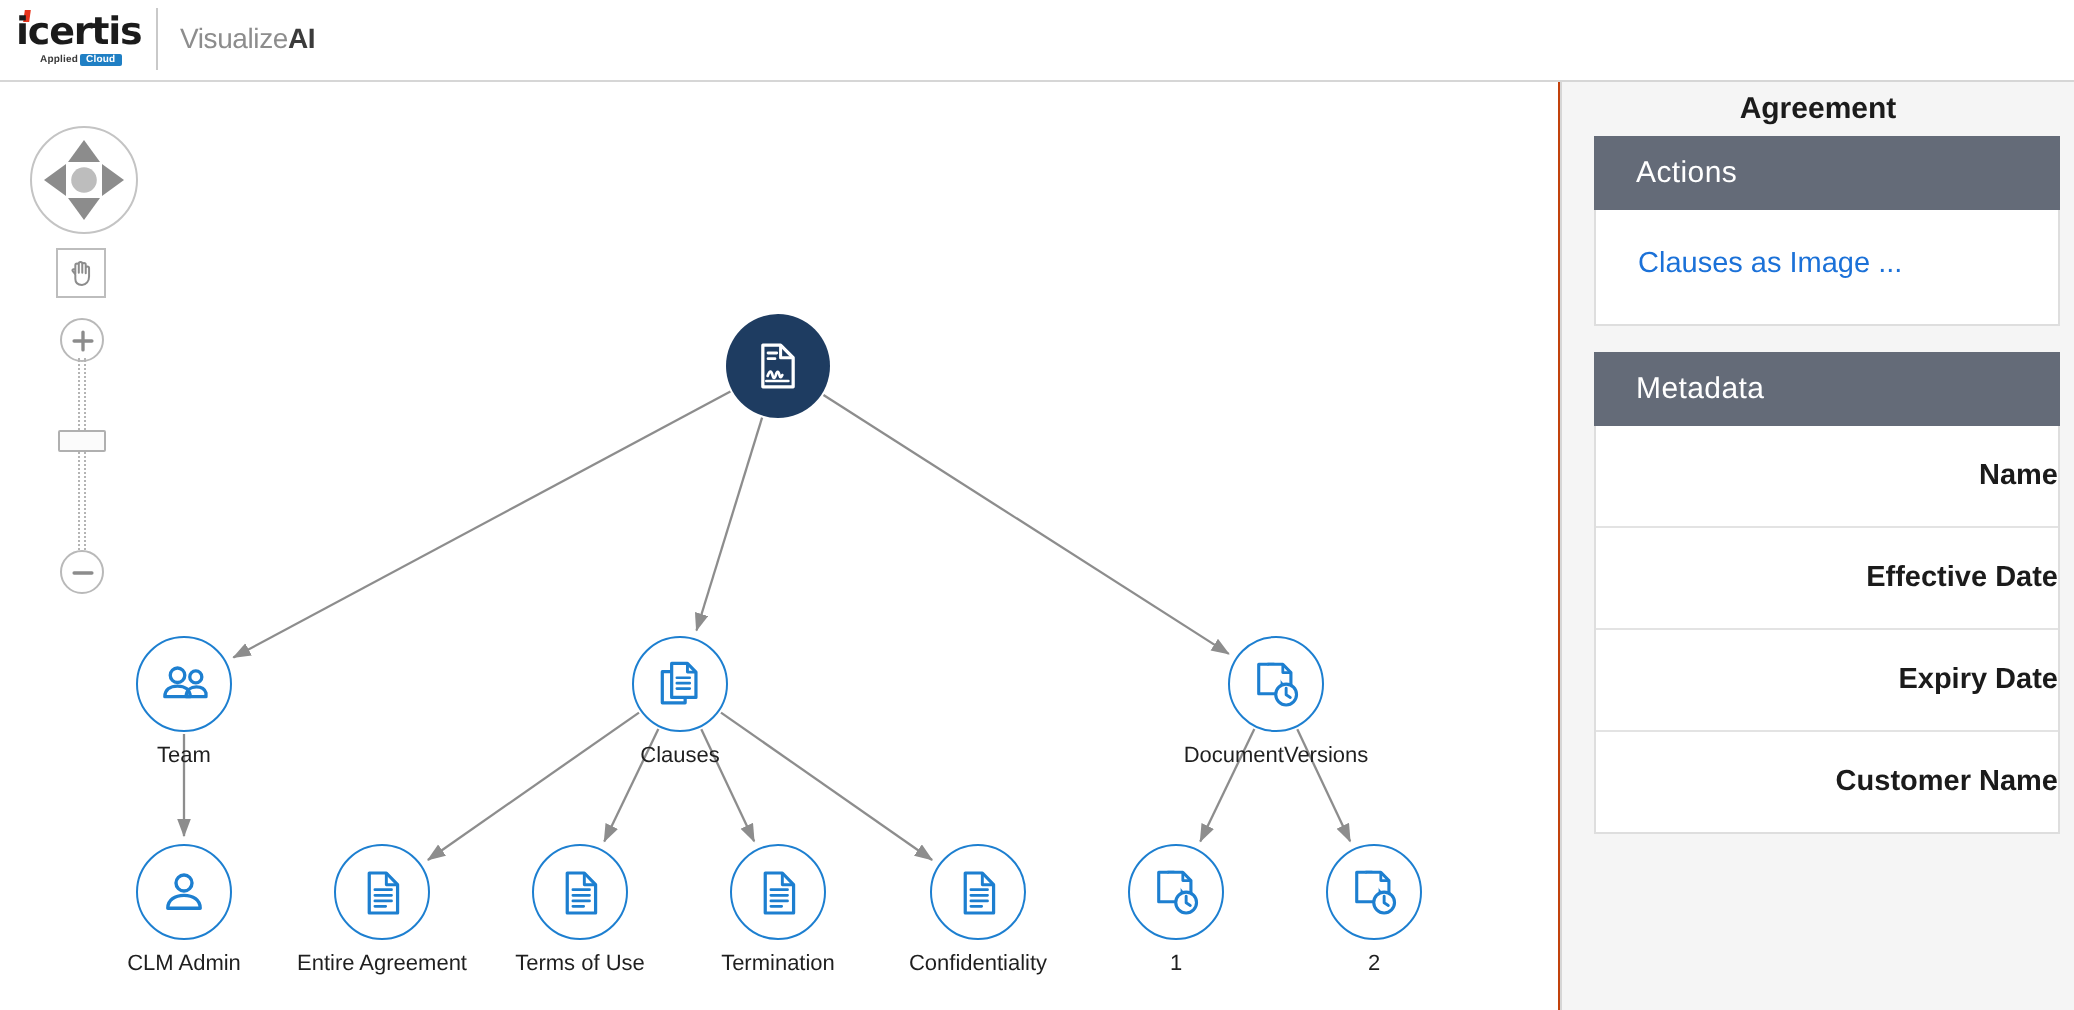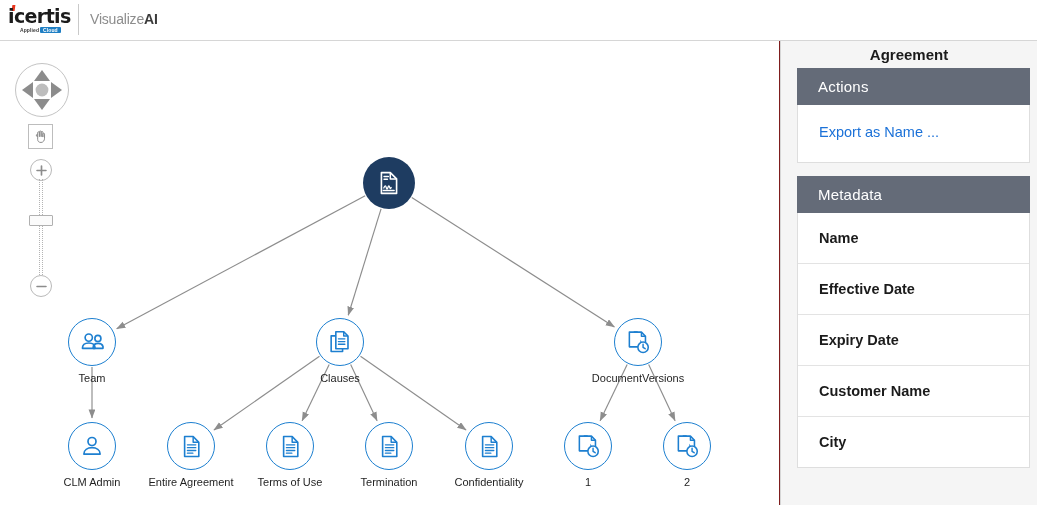--- a/index.html
+++ b/index.html
@@ -4,21 +4,21 @@
 <style>
   * { box-sizing: border-box; }
   html, body {
     margin: 0; padding: 0;
     width: 1037px; height: 505px;
     overflow: hidden;
     background: #ffffff;
     font-family: "Liberation Sans", sans-serif;
   }
 
-  #app { position: relative; width: 841px; height: 505px; background:#7f1d1d; }
+  #app { position: relative; width: 841px; height: 505px; background:#c2410c; }
 
   
   #header {
     position: absolute; left:0; top:0; width:1037px; height:41px;
     background:#ffffff; border-bottom:1px solid #d6d6d6;
   }
   #logo-block {
     position:absolute; left:8px; top:3px; width:64px; height:34px;
   }
   #logo-word {
@@ -125,20 +125,21 @@
   }
   .card-body { padding:14px 0 16px 0; }
   .action-link {
     display:block; color:#1b71d8; font-size:14.5px;
     padding:2px 0 3px 21px; text-decoration:none; line-height:22px;
   }
   .meta-row {
     font-size:14.5px; color:#1b1b1b; font-weight:bold;
     padding:15px 0 15px 21px; border-bottom:1px solid #e3e3e3;
     line-height:20px;
+    text-align:right;
   }
   .meta-row:last-child { border-bottom:none; }
 </style>
 </head>
 <body>
 
 <div id="app">
 
   <div id="header">
     <div id="logo-block">
@@ -324,29 +325,28 @@
       </div>
     </div>
   </div>
 
   <div id="rightpanel">
     <div id="panel-title">Agreement</div>
 
     <div class="card">
       <div class="card-header">Actions</div>
       <div class="card-body" id="actions-body">
-          <a class="action-link" href="#">Export as Name ...</a>
+          <a class="action-link" href="#">Clauses as Image ...</a>
         </div>
     </div>
 
     <div class="card">
       <div class="card-header">Metadata</div>
       <div id="metadata-body">
           <div class="meta-row">Name</div>
           <div class="meta-row">Effective Date</div>
           <div class="meta-row">Expiry Date</div>
           <div class="meta-row">Customer Name</div>
-          <div class="meta-row">City</div>
         </div>
     </div>
   </div>
 
 </div>
 
 </body></html>

